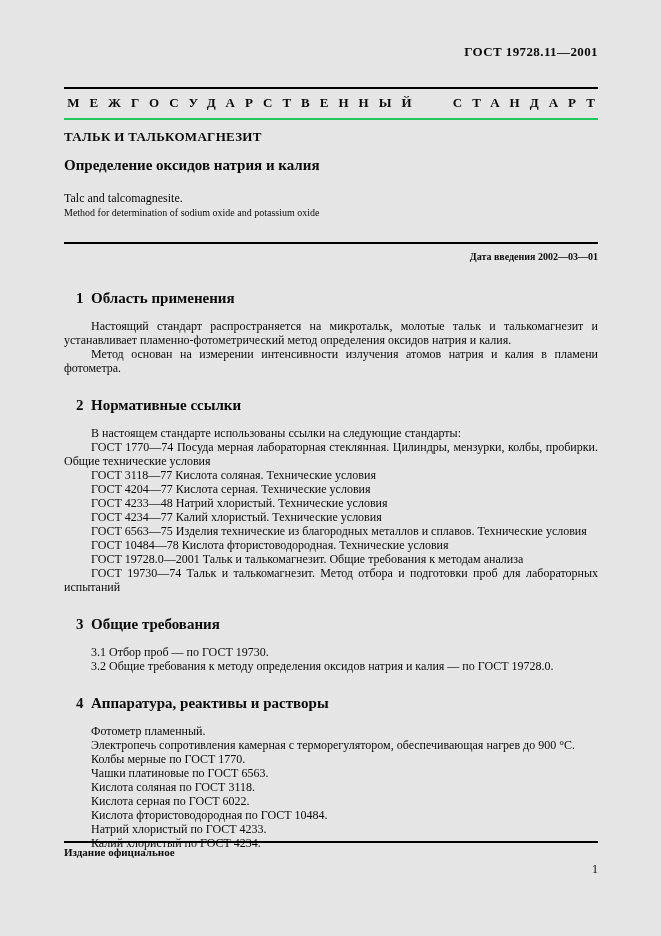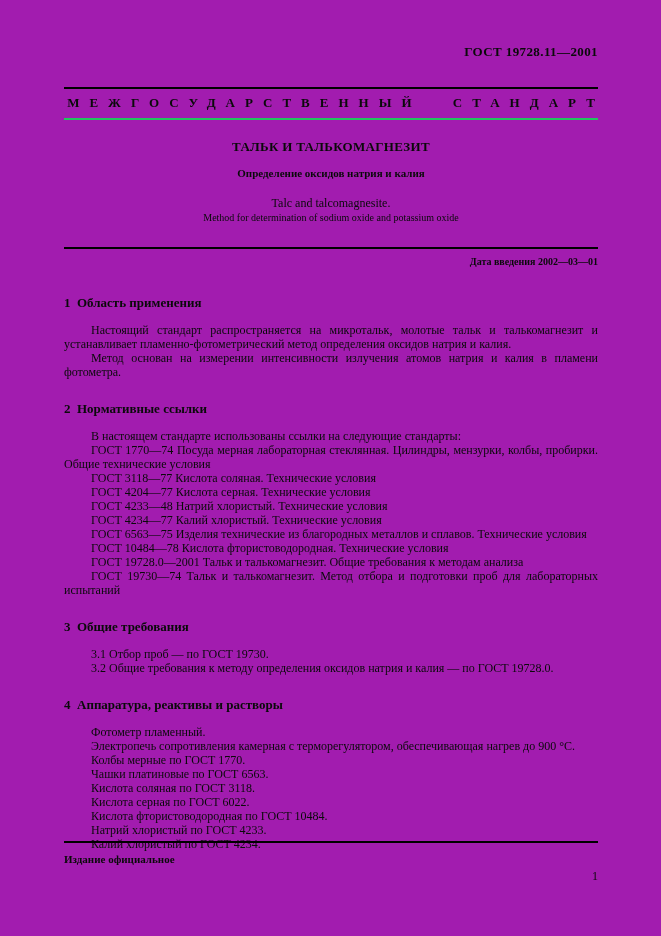--- a/index.html
+++ b/index.html
@@ -5,21 +5,21 @@
   html, body {
     margin: 0;
     padding: 0;
     background: #ffffff;
   }
   .page {
     position: relative;
     width: 661px;
     height: 936px;
     margin: 0 auto;
-    background: #a21caf;
+    background: #e5e5e5;
     box-sizing: border-box;
     padding: 44px 63px 0 64px;
     font-family: "Liberation Serif", "DejaVu Serif", serif;
     color: #0a0a0a;
     overflow: hidden;
   }
   .doc-number {
     font-size: 13px;
     font-weight: bold;
     text-align: right;
@@ -33,48 +33,48 @@
   }
   .banner-text {
     font-size: 13px;
     font-weight: bold;
     text-align: center;
     letter-spacing: 10px;
     word-spacing: 18px;
     white-space: nowrap;
     margin-right: -10px;
   }
-  .title-block { text-align: center; margin-top: 19px; font-family: Liberation Serif, serif; }
+  .title-block { text-align: left; margin-top: 9px; font-family: Liberation Serif, serif; }
   .title-ru {
     font-size: 13px;
     font-weight: bold;
     letter-spacing: 0.3px;
   }
   .subtitle-ru {
-    font-size: 11px;
+    font-size: 15px;
     font-weight: bold;
     margin-top: 12px;
   }
   .title-en { font-size: 12px; margin-top: 17px; }
   .subtitle-en { font-size: 10px; margin-top: 1px; }
   .title-rule {
     border: none;
     border-top: 2.5px solid #000;
     margin: 24px 0 0 0;
   }
   .intro-date {
     font-size: 10px;
     font-weight: bold;
     text-align: right;
     margin-top: 7px;
   }
   .section-heading {
-    font-size: 13px;
+    font-size: 15px;
     font-weight: bold;
-    margin: 22px 0 12px 0;
+    margin: 22px 0 12px 12px;
   }
   .section-first .section-heading { margin-top: 28px; }
   p.body {
     font-size: 12px;
     line-height: 14px;
     text-align: justify;
     text-indent: 27px;
     margin: 0;
   }
   .footer {
@@ -84,21 +84,21 @@
     top: 841px;
   }
   .footer-rule {
     border: none;
     border-top: 2px solid #000;
     margin: 0;
   }
   .edition {
     font-size: 11px;
     font-weight: bold;
-    margin-top: 10px;
+    margin-top: 3px;
   }
   .page-num {
     font-size: 12px;
     text-align: right;
     margin-top: 4px;
   }
 </style>
 </head>
 <body>
 

